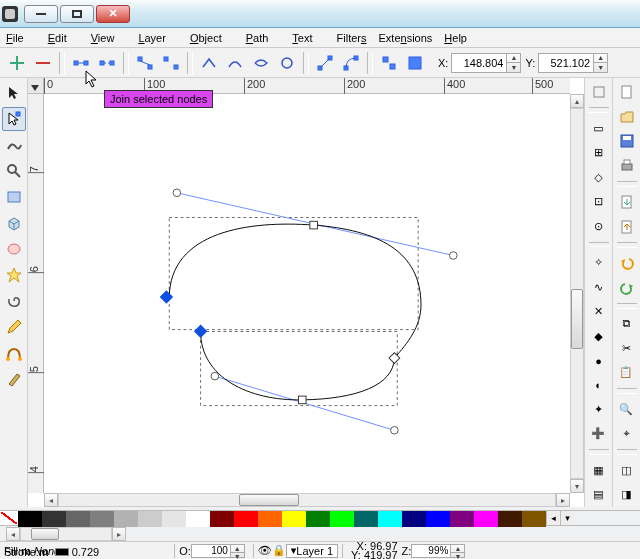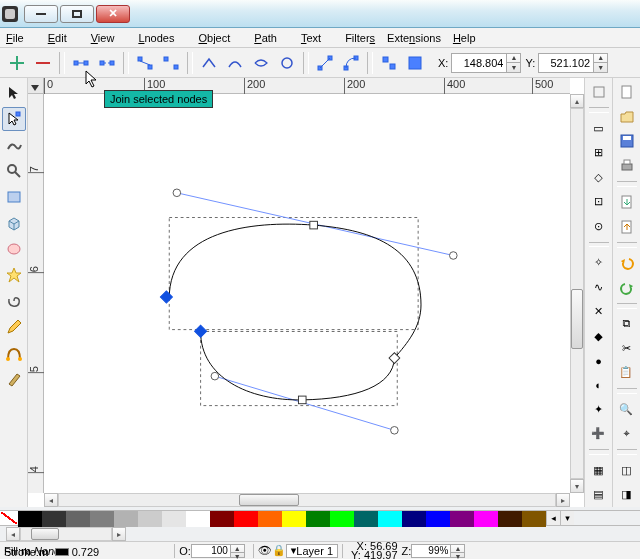--- a/index.html
+++ b/index.html
@@ -44,21 +44,21 @@
     width:56px; height:20px; border:1px solid #aaa; background:#fff; padding:1px 3px; font-size:11px; text-align:right;
   }
   .spin { width:14px; height:20px; border:1px solid #aaa; border-left:none; background:linear-gradient(#fdfdfd,#e7e7e7);
     display:flex; flex-direction:column; }
   .spin div{ flex:1; display:flex; align-items:center; justify-content:center; font-size:7px; color:#444;}
   .spin div:first-child{border-bottom:1px solid #aaa;}
 
   
   .tooltip {
     position:absolute; top:42px; left:104px; z-index:9;
-    background:#14b8a6; border:1px solid #333; padding:2px 5px; font-size:11px; white-space:nowrap;
+    background:#d946ef; border:1px solid #333; padding:2px 5px; font-size:11px; white-space:nowrap;
   }
   .cursor-arrow {
     position:absolute; left:85px; top:22px; z-index:10;
   }
 
   
   .workarea { position:absolute; top:78px; left:0; right:0; bottom:52px; display:flex; }
   .ltoolbar, .rtoolbar { width:28px; background:#f2f2f2; border-right:1px solid #d0d0d0; display:flex; flex-direction:column; align-items:center; padding-top:2px;}
   .rtoolbar{ border-left:1px solid #d0d0d0; border-right:none;}
   .ltoolbar .tbtn, .rtoolbar .tbtn { width:24px; height:24px; margin:1px 0; }
@@ -131,21 +131,21 @@
     <div class="close">
         <span></span>
       </div>
   </div>
 </div>
 
 <div class="menubar">
   <span><u>F</u><span>ile</span></span>
   <span><u>E</u><span>dit</span></span>
   <span><u>V</u><span>iew</span></span>
-  <span><u>L</u><span>nodes</span></span>
+  <span><u>L</u><span>ayer</span></span>
   <span><u>O</u><span>bject</span></span>
   <span><u>P</u><span>ath</span></span>
   <span><u>T</u><span>ext</span></span>
   <span>Filter<u>s</u></span>
   <span>Exte<u>n</u>sions</span>
   <span><u>H</u><span>elp</span></span>
 </div>
 
 <div class="toolbar">
   <div class="tbtn">
@@ -533,21 +533,21 @@
         <div>▲</div>
         <div>▼</div>
       </div>
   </div>
   <div class="sep"></div>
   <div class="mini-icon">👁</div>
   <div class="mini-icon">🔒</div>
   <div class="layer">▾ <span>Layer 1</span></div>
   <div class="sep"></div>
   <div class="xy">
-    <div><span>X:</span> <span>56.69</span></div>
+    <div><span>X:</span> <span>96.97</span></div>
     <div><span>Y:</span> <span>419.97</span></div>
   </div>
   <div class="field">
     <span>Z:</span>
     <input value="99%" style="">
     <div class="spin" style="height:14px">
         <div>▲</div>
         <div>▼</div>
       </div>
   </div>

